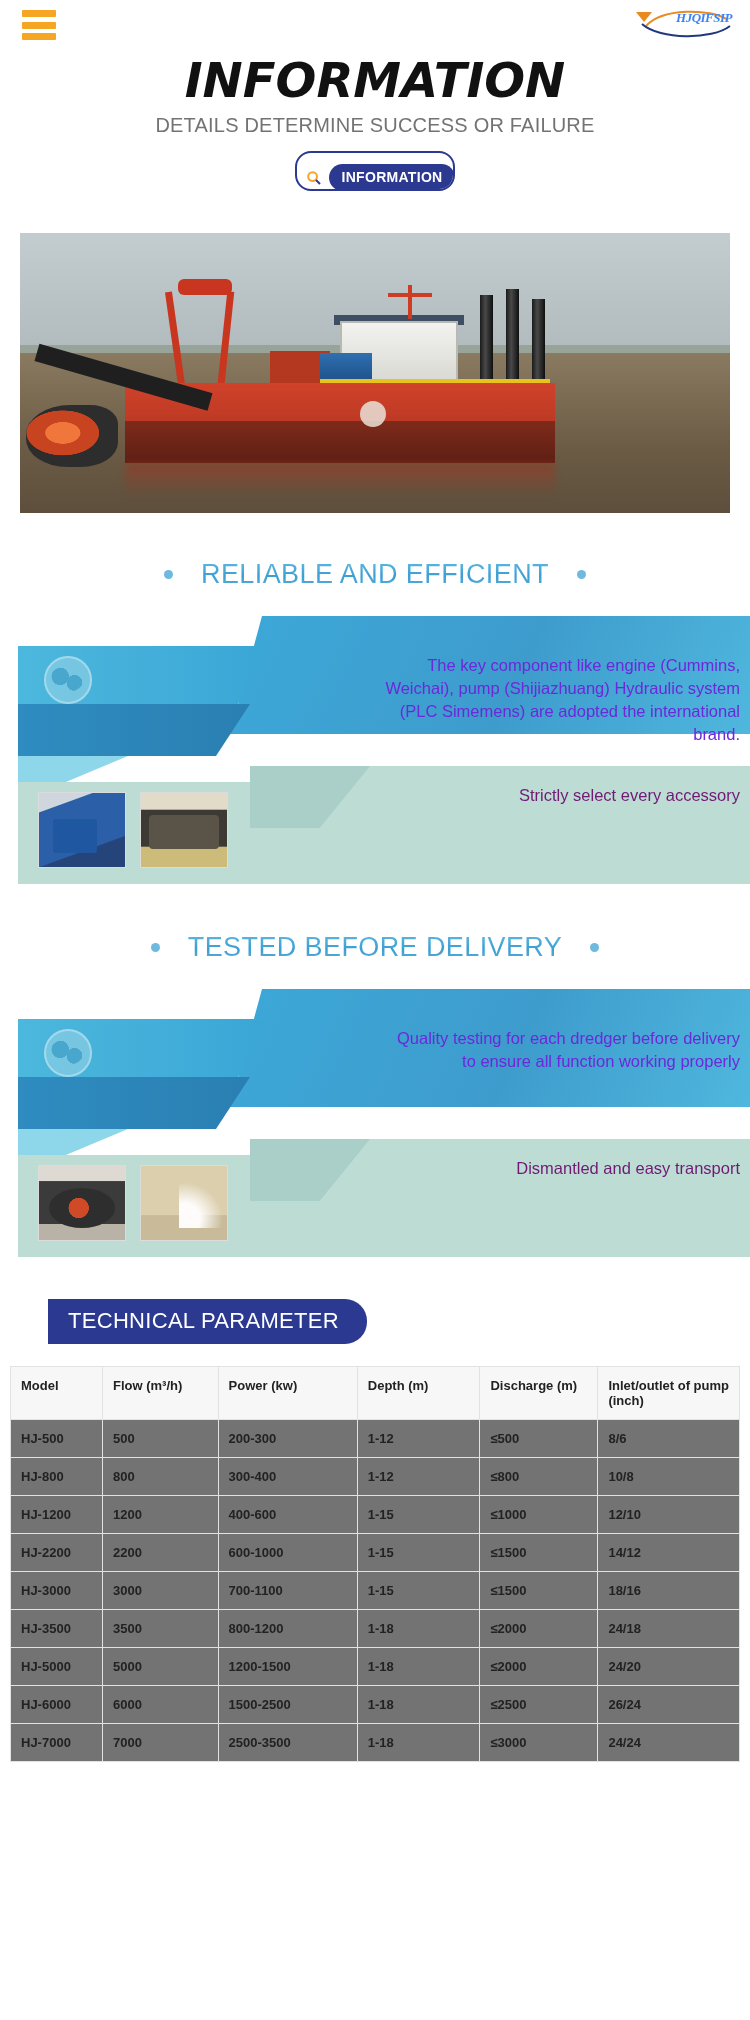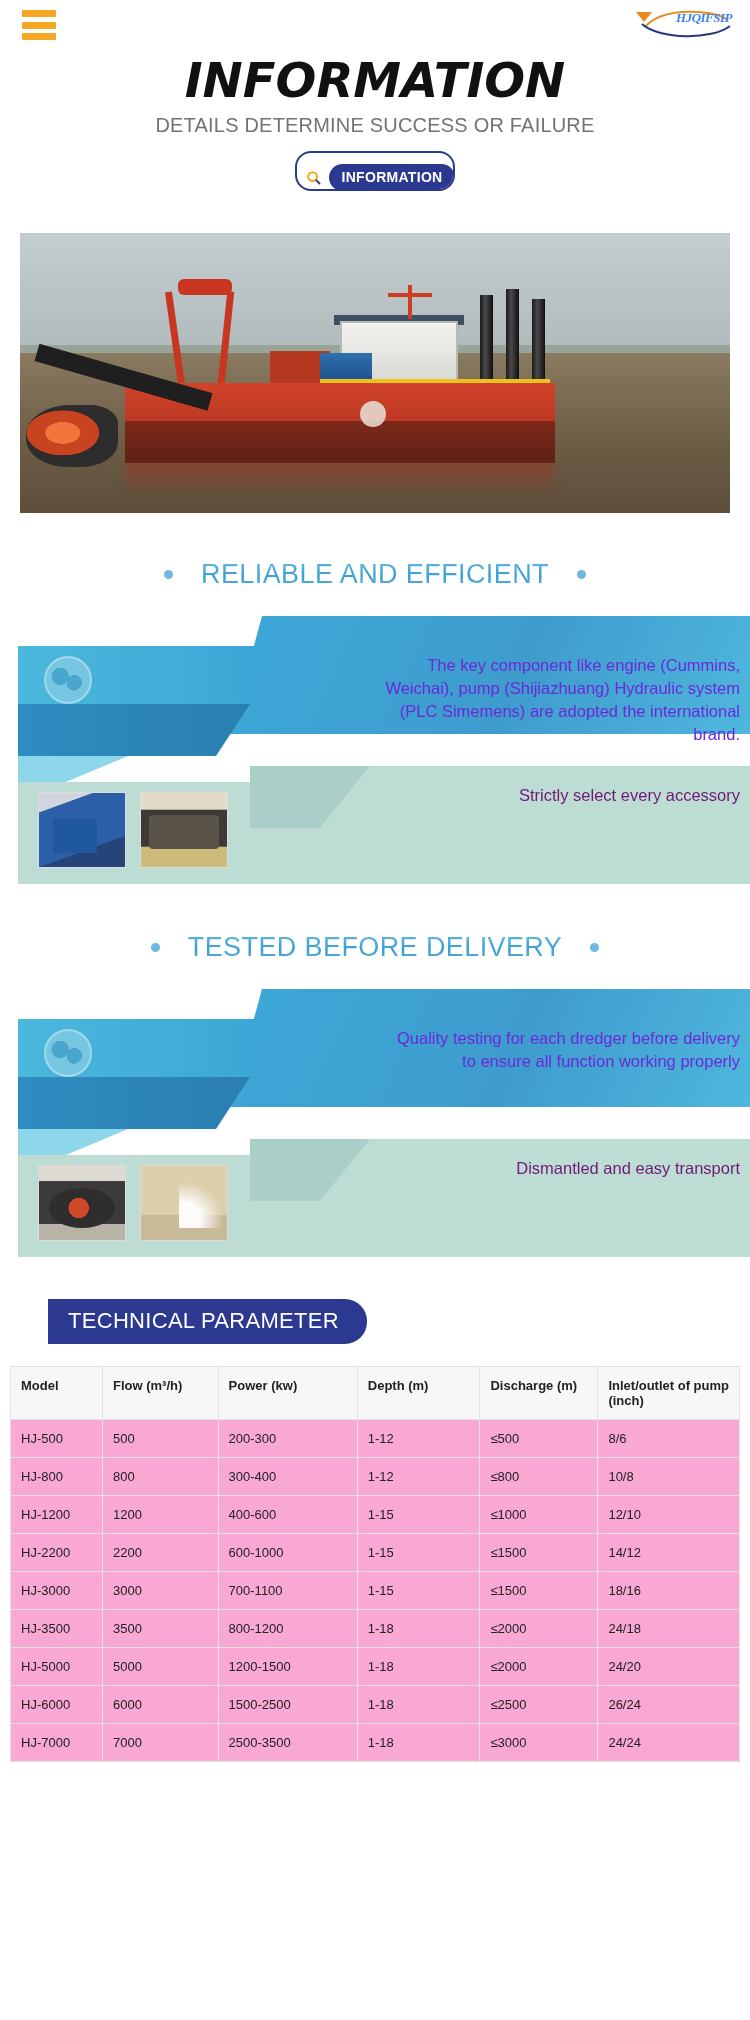--- a/index.html
+++ b/index.html
@@ -229,21 +229,21 @@
     width: 730px; margin: 22px 10px 20px 10px;
     border-collapse: collapse; table-layout: fixed;
   }
   table.spec th, table.spec td {
     border: 1px solid #e2e2e2;
     font-size: 13px; color:#222;
     padding: 11px 10px;
     text-align: left; vertical-align: middle;
   }
   table.spec th { background:#f7f7f7; font-weight: bold; height: 52px; vertical-align: top; }
-  table.spec td { font-weight: normal; height: 36px; background:#f9a8d4; }
+  table.spec td { font-weight: bold; height: 36px; background:#737373; }
   table.spec col.c0 { width: 78px; }
   table.spec col.c1 { width: 98px; }
   table.spec col.c2 { width: 118px; }
   table.spec col.c3 { width: 104px; }
   table.spec col.c4 { width: 100px; }
   table.spec col.c5 { width: 120px; }
 </style>
 </head>
 <body>
 

